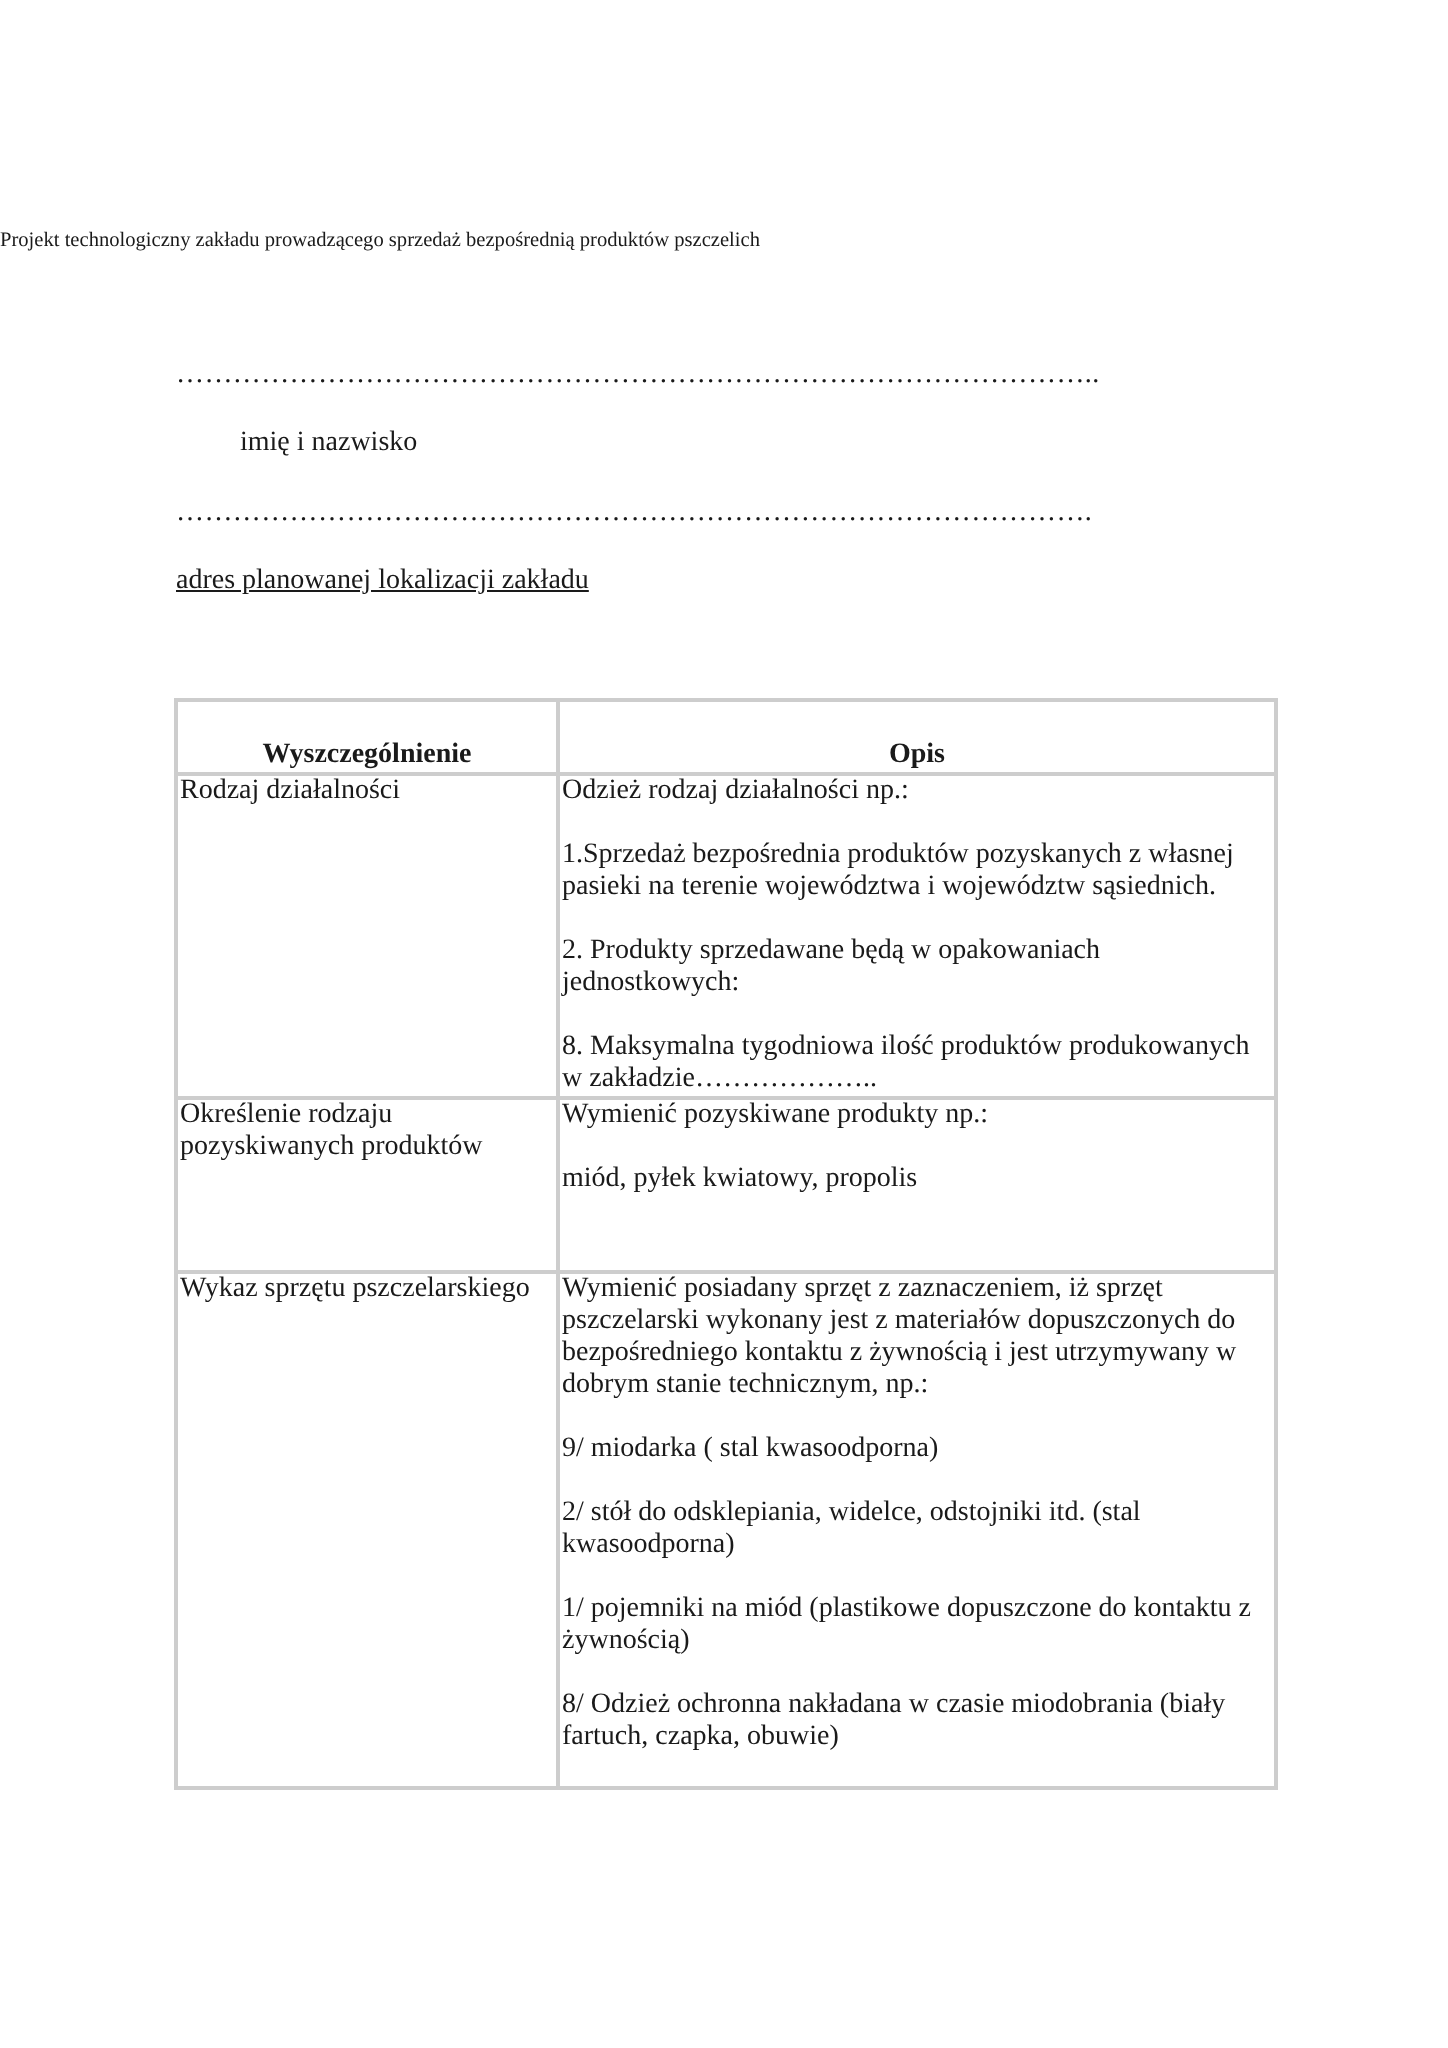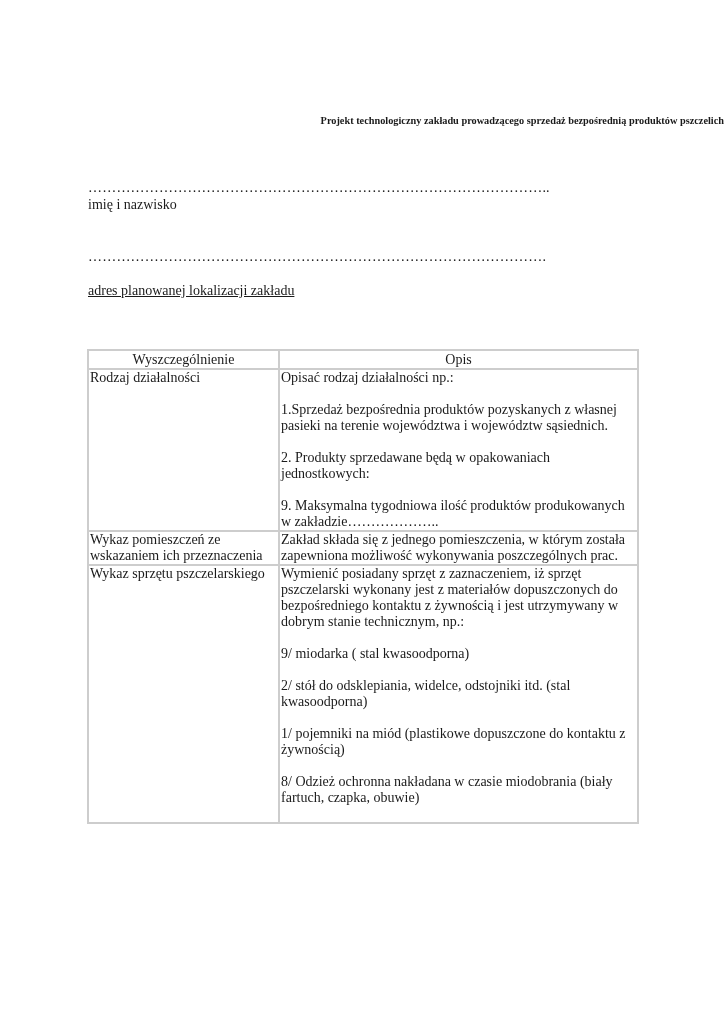--- a/index.html
+++ b/index.html
@@ -3,36 +3,36 @@
 <meta charset="utf-8">
 <style>
   html, body { margin: 0; padding: 0; background: #ffffff; }
   body {
     width: 724px; height: 1024px; position: relative; overflow: hidden;
     font-family: "Liberation Serif", "DejaVu Serif", serif;
     color: #1a1a1a;
   }
   .title {
     position: absolute; top: 115px; left: 0; width: 724px;
-    text-align: right; font-weight: bold; font-size: 10.3px;
+    text-align: left; font-weight: normal; font-size: 10.3px;
   }
   .dots { position: absolute; left: 88px; font-size: 14px; letter-spacing: 0.2px; white-space: nowrap; }
   .label { position: absolute; left: 88px; font-size: 14px; }
   #dots1 { top: 180px; }
-  #label1 { top: 197px; }
+  #label1 { top: 214px; margin-left: 32px; }
   #dots2 { top: 249px; }
   #label2 { top: 283px; text-decoration: underline; }
   table.main {
     position: absolute; top: 349px; left: 87px; width: 552px;
     border-collapse: collapse; font-size: 14px; line-height: 16px;
   }
   table.main td, table.main th {
     border: 2px solid #cdcdcd; vertical-align: top; padding: 0 1px;
   }
-  table.main th { font-weight: normal; padding-top: 1px; }
+  table.main th { font-weight: bold; padding-top: 19px; }
   .col1 { width: 187px; }
   .p { margin: 0; }
   .gap { height: 16px; }
 </style>
 </head>
 <body>
 
 <div class="title">Projekt technologiczny zakładu prowadzącego sprzedaż bezpośrednią produktów pszczelich</div>
 
 <div class="dots" id="dots1">……………………………………………………………………………………..</div>
@@ -42,33 +42,35 @@
 
 <table class="main">
   <tbody>
       <tr>
     <th class="col1">Wyszczególnienie</th>
     <th>Opis</th>
   </tr>
   <tr style="height:134px">
     <td>Rodzaj działalności</td>
     <td>
-      <p class="p">Opisać rodzaj działalności np.:</p>
+      <p class="p">Odzież rodzaj działalności np.:</p>
       <div class="gap"></div>
       <p class="p">1.Sprzedaż bezpośrednia produktów pozyskanych  z własnej pasieki  na terenie województwa i województw sąsiednich.</p>
       <div class="gap"></div>
       <p class="p">2. Produkty sprzedawane będą w opakowaniach jednostkowych:</p>
       <div class="gap"></div>
-      <p class="p">9. Maksymalna tygodniowa ilość produktów produkowanych w zakładzie………………..</p>
+      <p class="p">8. Maksymalna tygodniowa ilość produktów produkowanych w zakładzie………………..</p>
     </td>
   </tr>
-  <tr>
-    <td>Wykaz pomieszczeń ze wskazaniem ich przeznaczenia</td>
+  <tr style="height:87px">
+    <td>Określenie rodzaju pozyskiwanych produktów</td>
     <td>
-      <p class="p">Zakład składa się z jednego pomieszczenia, w którym została zapewniona możliwość wykonywania poszczególnych prac.</p>
+      <p class="p">Wymienić pozyskiwane produkty np.:</p>
+      <div class="gap"></div>
+      <p class="p">miód, pyłek kwiatowy, propolis</p>
     </td>
   </tr>
   <tr style="height:258px">
     <td>Wykaz sprzętu pszczelarskiego</td>
     <td>
       <p class="p">Wymienić posiadany sprzęt z zaznaczeniem, iż sprzęt pszczelarski wykonany jest z materiałów dopuszczonych do bezpośredniego kontaktu z żywnością i jest utrzymywany w dobrym stanie technicznym, np.:</p>
       <div class="gap"></div>
       <p class="p">9/ miodarka ( stal kwasoodporna)</p>
       <div class="gap"></div>
       <p class="p">2/ stół do odsklepiania, widelce, odstojniki itd. (stal kwasoodporna)</p>

